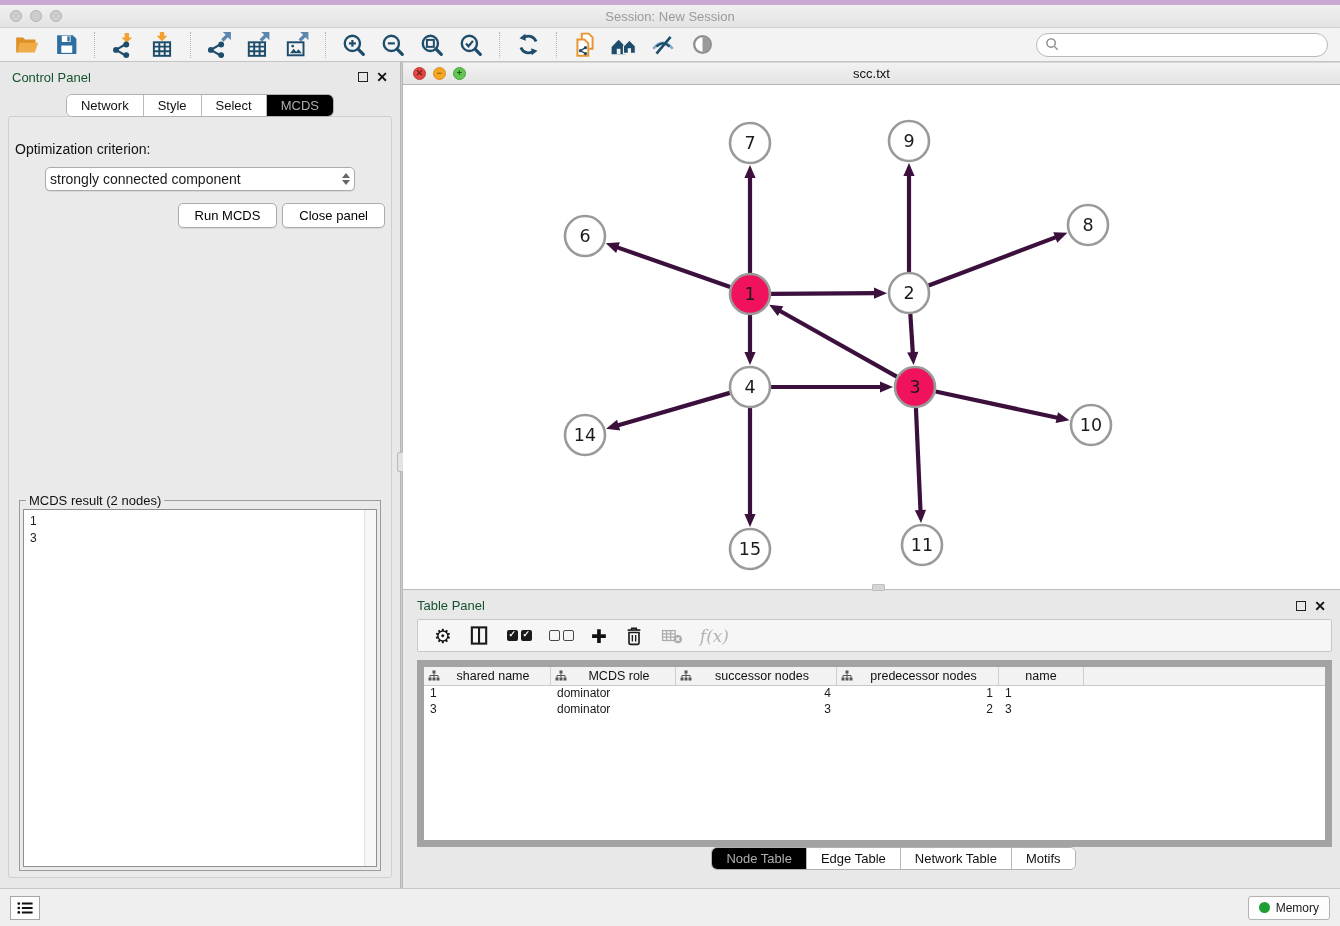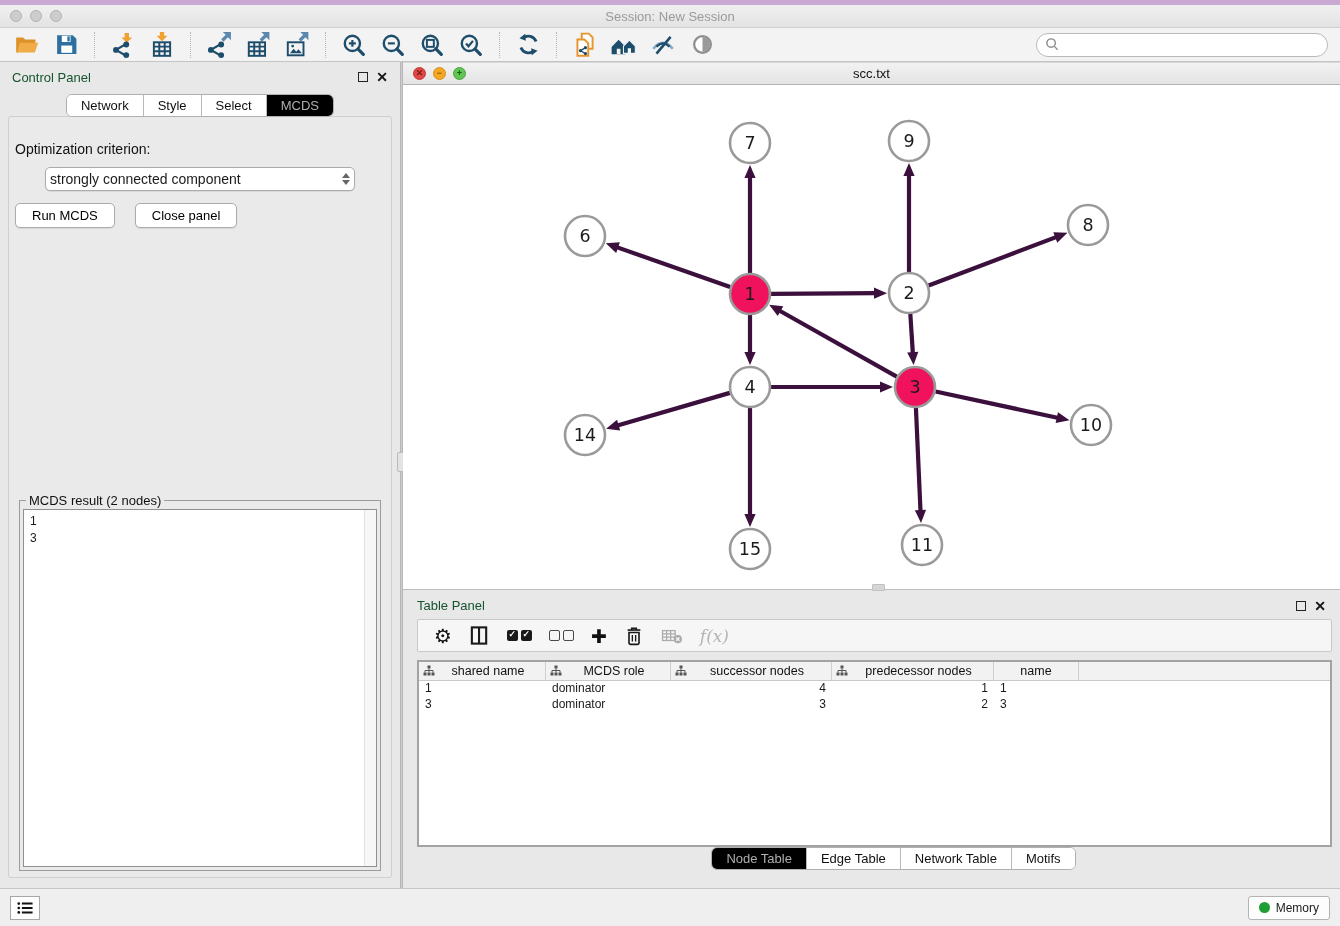--- a/index.html
+++ b/index.html
@@ -43,21 +43,21 @@
   .seg.sel { background:#000000; color:#aeaeae; }
   .cp-tabs { display:flex; justify-content:center; margin-top:2px; position:relative; z-index:2; }
   .cp-body { flex:1; margin:-1px 8px 10px 8px; background:#eaeaea; border:1px solid #cfcfcf; border-radius:3px;
     display:flex; flex-direction:column; padding:0 6px; min-height:0; }
   .opt-label { text-align:left; font-size:14px; margin-top:24px; color:#111; }
   .dropdown { margin:10px 30px 0 30px; height:24px; background:#fff; border:1px solid #ababab; border-radius:5px;
     display:flex; align-items:center; padding:0 4px; font-size:14px; cursor:pointer; box-shadow:0 1px 1px rgba(0,0,0,0.08); }
   .dd-steppers { margin-left:auto; display:flex; flex-direction:column; gap:2px; align-items:center; }
   .tri-up { width:0; height:0; border-left:4px solid transparent; border-right:4px solid transparent; border-bottom:5px solid #666; }
   .tri-down { width:0; height:0; border-left:4px solid transparent; border-right:4px solid transparent; border-top:5px solid #666; }
-  .btn-row { display:flex; justify-content:flex-start; gap:20px; margin-top:12px; }
+  .btn-row { display:flex; justify-content:flex-end; gap:5px; margin-top:12px; }
   .aq-btn { background:#fff; border:1px solid #ababab; border-radius:5px; font-size:13px; padding:4px 16px; cursor:pointer;
     box-shadow:0 1px 1px rgba(0,0,0,0.08); font-family:"Liberation Sans",sans-serif; }
   .result-group { margin:272px 4px 6px 4px; flex:1; border:1px solid #9c9c9c; position:relative; display:flex; min-height:0; }
   .result-legend { position:absolute; top:-8px; left:6px; background:#eaeaea; padding:0 3px; font-size:13px; color:#111; }
   .result-text { flex:1; margin:8px 3px 3px 3px; background:#fff; border:1px solid #909090; display:flex; min-height:0; cursor:text; }
   .result-lines { flex:1; padding:3px 6px; font-size:12px; line-height:17px; }
   .result-scroll { width:12px; background:#f7f7f7; border-left:1px solid #e2e2e2; }
 
   
   .net-window { height:528px; display:flex; flex-direction:column; border-bottom:1px solid #bdbdbd; }
@@ -83,21 +83,21 @@
   .tpi { display:flex; align-items:center; justify-content:center; cursor:pointer; }
   .gear-glyph { font-size:20px; color:#111; font-family:"DejaVu Sans",sans-serif; }
   .plus-glyph { font-size:19px; color:#111; font-weight:bold; font-family:"DejaVu Sans",sans-serif; }
   .cbx-pair { display:flex; gap:3px; }
   .cbx { width:11px; height:11px; border-radius:2px; position:relative; }
   .cbx.checked { background:#1a1a1a; }
   .cbx.checked::after { content:"✓"; position:absolute; color:#fff; font-size:9px; left:1.5px; top:-1px; font-weight:bold; }
   .cbx.empty { border:1.5px solid #4a4a4a; background:#f6f6f6; }
   .fx-glyph { font-family:"DejaVu Serif",serif; font-style:italic; font-size:17px; color:#b3b3b3; }
 
-  .tp-table { margin:8px 8px 0 14px; height:216px; background:#fff; border:2px solid #a3a3a3; display:flex; flex-direction:column; overflow:hidden; }
+  .tp-table { margin:8px 8px 0 14px; height:216px; background:#fff; border:7px solid #a3a3a3; display:flex; flex-direction:column; overflow:hidden; }
   .thead { display:flex; height:19px; background:#f2f2f2; border-bottom:1px solid #c9c9c9; }
   .th { display:flex; align-items:center; border-right:1px solid #cfcfcf; font-size:12.5px; color:#111; padding:0 4px; cursor:pointer; }
   .th .th-label { flex:1; text-align:center; }
   .trow { display:flex; height:16px; font-size:12px; cursor:default; }
   .td { padding:0 6px; overflow:hidden; white-space:nowrap; }
   .c0 { width:127px; } .c1 { width:125px; } .c2 { width:161px; } .c3 { width:162px; } .c4 { width:85px; }
   .ral { text-align:right; }
   .tp-tabs { margin-top:auto; margin-bottom:18px; display:flex; justify-content:center;padding-left:44px; }
 
   

